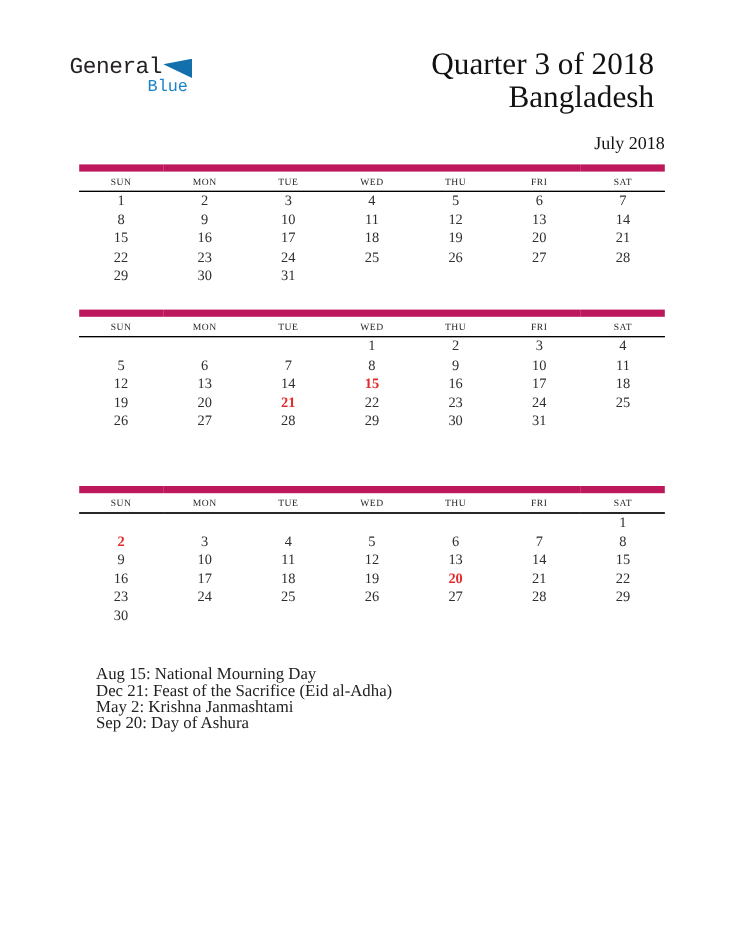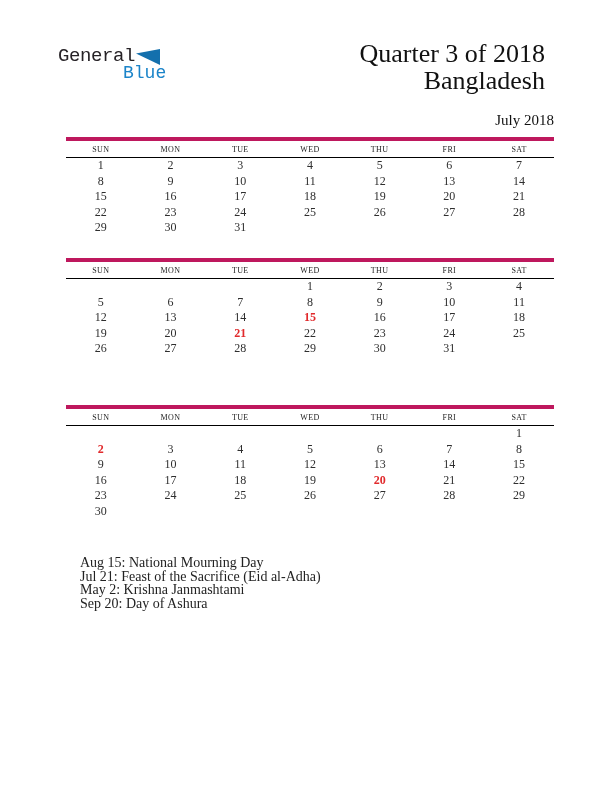--- a/index.html
+++ b/index.html
@@ -14,35 +14,35 @@
 
   
   .logo { position:absolute; left:58px; top:46px; font-family:Liberation Mono, monospace; }
   .logo-row { display:flex; align-items:flex-start; }
   .logo-general { font-size:19px; line-height:20px; color:#262226; letter-spacing:-0.4px; }
   .logo-triangle {
     width:24px; height:16px; margin:3px 0 0 1px;
     background:var(--brand-blue-dark,#1470ad);
     clip-path:polygon(0 28%, 100% 0, 100% 100%);
   }
-  .logo-blue { font-size:18px; line-height:18px; color:var(--brand-blue,#1b84c9); margin-left:65px; margin-top:-2px; }
+  .logo-blue { font-size:14px; line-height:18px; color:var(--brand-blue,#1b84c9); margin-left:65px; margin-top:-2px; }
 
   
   .page-title {
     position:absolute; top:40px; right:67px;
     text-align:right;
     font-size:26px; line-height:27px; color:#111111;
   }
 
   
   .month { position:absolute; left:66px; width:488px; }
   .month-title { text-align:right; font-size:15px; line-height:20px; color:#111111; margin-bottom:7px; }
   table.cal { width:100%; border-collapse:collapse; table-layout:fixed; }
   table.cal th {
-    border-top:4px solid #be185d;
+    border-top:6px solid #be185d;
     border-bottom:1px solid #000;
     font-size:8px; font-weight:normal; letter-spacing:0.4px;
     line-height:11px; padding:3px 0 2px 0;
     color:#222222; text-align:center;
   }
   table.cal td {
     font-size:12px; line-height:15.5px; height:15.5px;
     padding:0; text-align:center; color:#2e2e2e;
   }
   table.cal td.holiday { color:var(--holiday-red,#e12a2c); font-weight:bold; }
@@ -263,18 +263,18 @@
             <td></td>
             <td></td>
             <td></td>
           </tr>
         </tbody>
     </table>
   </section>
 
   <div class="notes">
       <div class="note-line">Aug 15: National Mourning Day</div>
-      <div class="note-line">Jul 21: Feast of the Sacrifice (Eid al-Adha)</div>
+      <div class="note-line">Dec 21: Feast of the Sacrifice (Eid al-Adha)</div>
       <div class="note-line">May 2: Krishna Janmashtami</div>
       <div class="note-line">Sep 20: Day of Ashura</div>
     </div>
 
 </div>
 
 </body></html>

